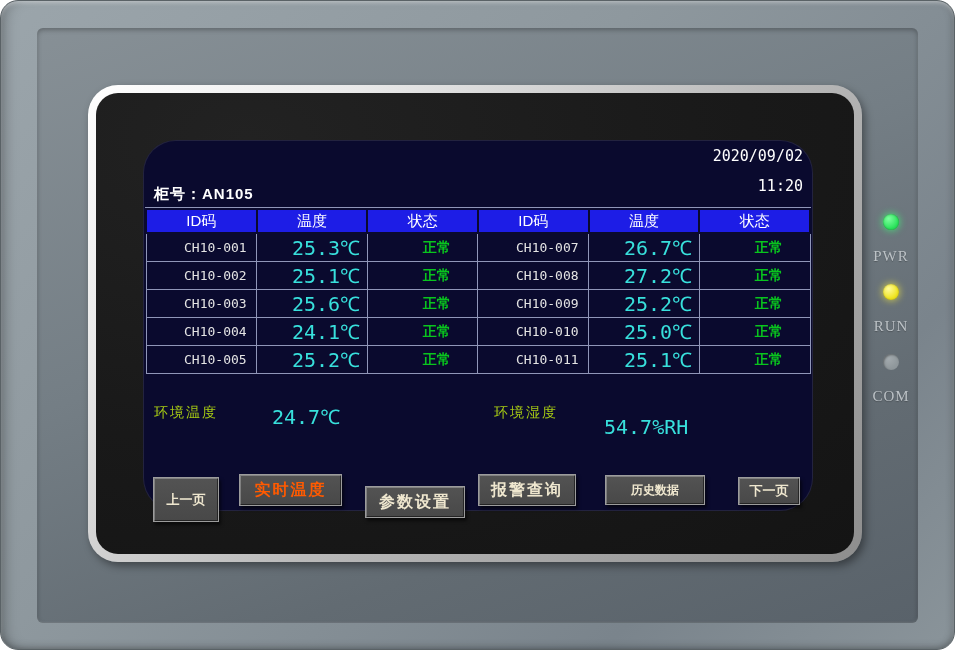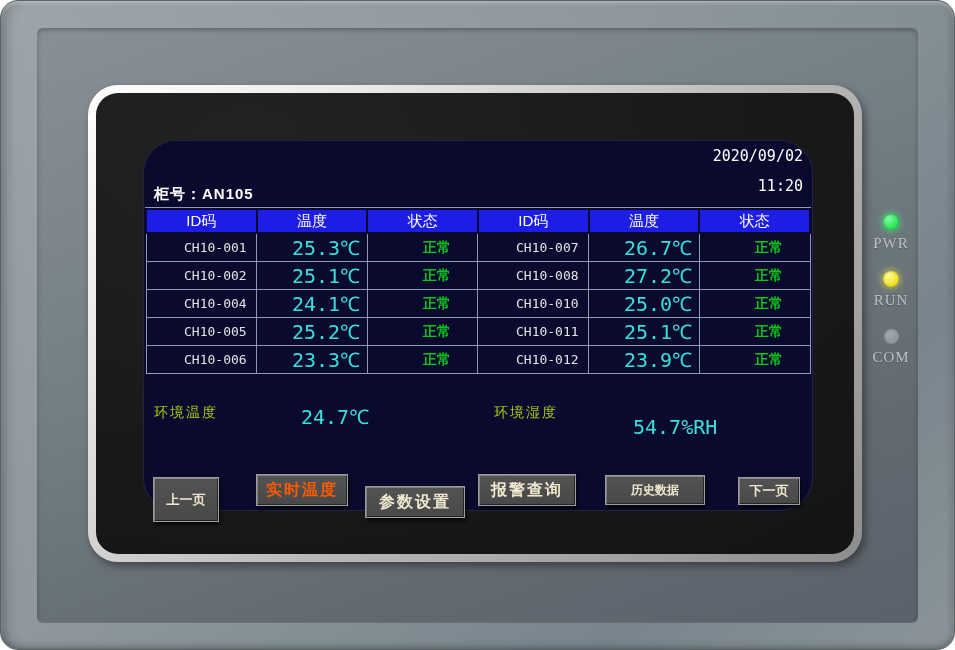--- a/index.html
+++ b/index.html
@@ -64,60 +64,60 @@
     padding-left:28px;
   }
   td.c-id   { font:13px "DejaVu Sans Mono", monospace; color:#e4e4e4; }
   td.c-temp { font:20px "DejaVu Sans Mono", monospace; color:var(--temp-cyan,#38e0dc); }
   td.c-status { font-weight:bold; font-size:14px; color:var(--status-green,#09c41e); }
 
   
   .env-row { position:absolute; left:0; top:260px; width:100%; height:28px; }
   .env-row span { position:absolute; white-space:nowrap; }
   .env-label { font-size:14px; color:var(--env-label-green,#a8cc14); letter-spacing:2px; }
-  .env-value { font:20px "DejaVu Sans Mono", monospace; color:var(--temp-cyan,#38e0dc);margin-left:29px; }
+  .env-value { font:20px "DejaVu Sans Mono", monospace; color:var(--temp-cyan,#38e0dc); }
   #env-t-label { left:10px;  top:3px; }
   #env-t-value { left:128px; top:2px; }
   #env-h-label { left:350px; top:3px; }
   #env-h-value { left:460px; top:14px; }
 
   
   .hmi-btn {
     position:absolute; display:flex; align-items:center; justify-content:center;
     background:linear-gradient(180deg,#535353 0%,#484848 100%);
     border:1px solid #9c9c9c;
     box-shadow: inset 1px 1px 0 rgba(255,255,255,.28),
                 inset -1px -1px 0 rgba(0,0,0,.5),
                 2px 3px 3px rgba(0,0,0,.55);
     color:var(--button-text,#efe7cf); font-weight:bold; cursor:pointer;
     font-family:"Liberation Sans", sans-serif;
   }
   #btn-prev     { left:9px;   top:336px; width:66px;  height:45px; font-size:13px; }
-  #btn-realtime { left:112px;  top:333px; width:92px; height:32px; font-size:16px;
+  #btn-realtime { left:95px;  top:333px; width:103px; height:32px; font-size:16px;
                   color:var(--active-tab-orange,#ff5a00); letter-spacing:2px; }
   #btn-params   { left:221px; top:345px; width:100px; height:32px; font-size:16px; letter-spacing:2px; }
   #btn-alarm    { left:334px; top:333px; width:98px; height:32px; font-size:16px; letter-spacing:2px; }
   #btn-history  { left:461px; top:334px; width:100px; height:30px; font-size:12px; }
   #btn-next     { left:594px; top:336px; width:62px;  height:28px; font-size:13px; }
 
   
   .led-strip {
     position:absolute; left:826px; top:186px; width:56px;
     display:flex; flex-direction:column; align-items:center; gap:19px;
   }
   .led-item { display:flex; flex-direction:column; align-items:center; }
   .led-dot { width:16px; height:16px; border-radius:50%; }
   .led-on-green  { background:radial-gradient(circle at 35% 30%, #7dff9e, var(--led-power-green,#2be35c) 65%);
                    box-shadow:0 0 7px 1px rgba(60,255,120,.65), inset 0 0 2px rgba(0,90,20,.6); }
   .led-on-yellow { background:radial-gradient(circle at 35% 30%, #fffb9a, var(--led-run-yellow,#efe41f) 65%);
                    box-shadow:0 0 7px 1px rgba(255,245,60,.6), inset 0 0 2px rgba(120,110,0,.6); }
   .led-off-gray  { background:radial-gradient(circle at 35% 30%, #a3aaae, var(--led-com-gray,#8f979b) 65%);
                    box-shadow: inset 1px 1px 2px rgba(0,0,0,.35); }
   .led-label {
-    margin-top:5px; font:15px "Liberation Serif", serif;
+    margin-top:18px; font:15px "Liberation Serif", serif;
     color:#bcc2c6; text-shadow:0 1px 1px rgba(0,0,0,.25); letter-spacing:1px;
   }
 </style>
 </head>
 <body>
 
 <div class="device">
   <div class="inner-panel">
 
     <div class="screen-bezel">
@@ -151,41 +151,41 @@
                 </tr>
                 <tr>
                   <td class="c-id">CH10-002</td>
                   <td class="c-temp">25.1℃</td>
                   <td class="c-status">正常</td>
                   <td class="c-id">CH10-008</td>
                   <td class="c-temp">27.2℃</td>
                   <td class="c-status">正常</td>
                 </tr>
                 <tr>
+                  <td class="c-id">CH10-003</td>
+                  <td class="c-temp">25.6℃</td>
+                  <td class="c-status">正常</td>
+                  <td class="c-id">CH10-009</td>
+                  <td class="c-temp">25.2℃</td>
+                  <td class="c-status">正常</td>
+                </tr>
+                <tr>
                   <td class="c-id">CH10-004</td>
                   <td class="c-temp">24.1℃</td>
                   <td class="c-status">正常</td>
                   <td class="c-id">CH10-010</td>
                   <td class="c-temp">25.0℃</td>
                   <td class="c-status">正常</td>
                 </tr>
                 <tr>
                   <td class="c-id">CH10-005</td>
                   <td class="c-temp">25.2℃</td>
                   <td class="c-status">正常</td>
                   <td class="c-id">CH10-011</td>
                   <td class="c-temp">25.1℃</td>
-                  <td class="c-status">正常</td>
-                </tr>
-                <tr>
-                  <td class="c-id">CH10-006</td>
-                  <td class="c-temp">23.3℃</td>
-                  <td class="c-status">正常</td>
-                  <td class="c-id">CH10-012</td>
-                  <td class="c-temp">23.9℃</td>
                   <td class="c-status">正常</td>
                 </tr>
               </tbody>
             </table>
           </div>
 
           <div class="env-row">
             <span id="env-t-label" class="env-label">环境温度</span>
             <span id="env-t-value" class="env-value">24.7℃</span>
             <span id="env-h-label" class="env-label">环境湿度</span>

